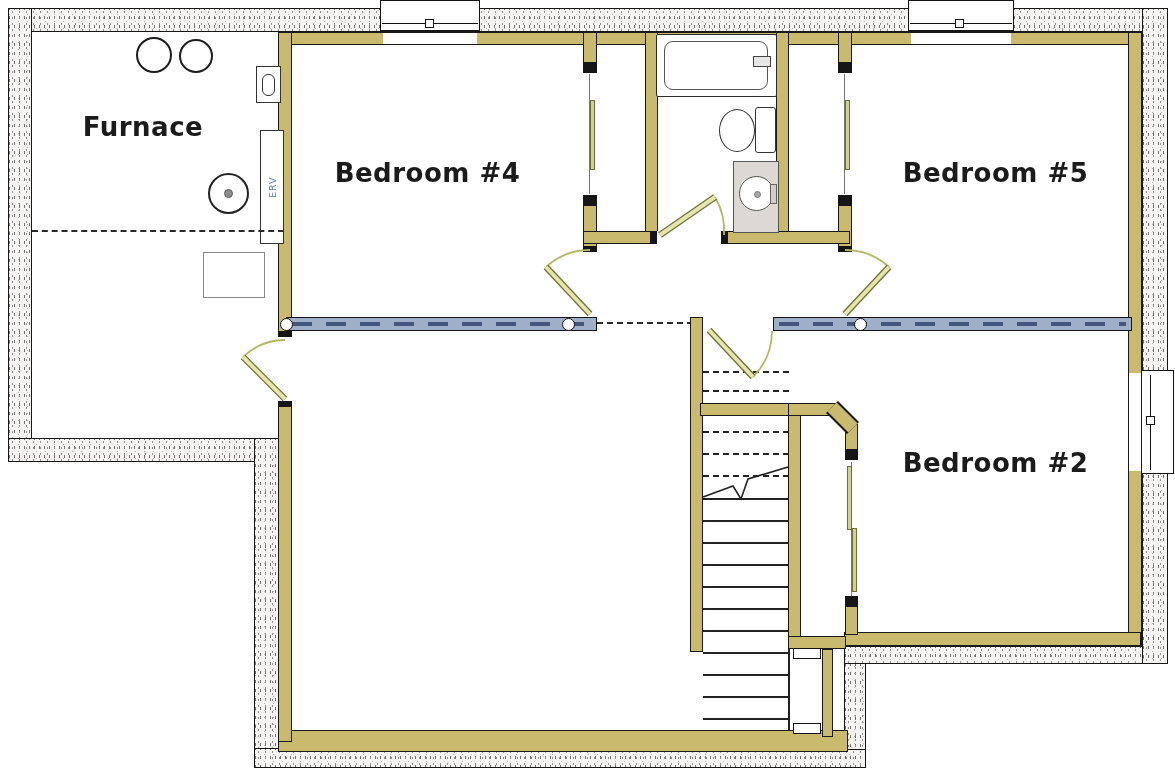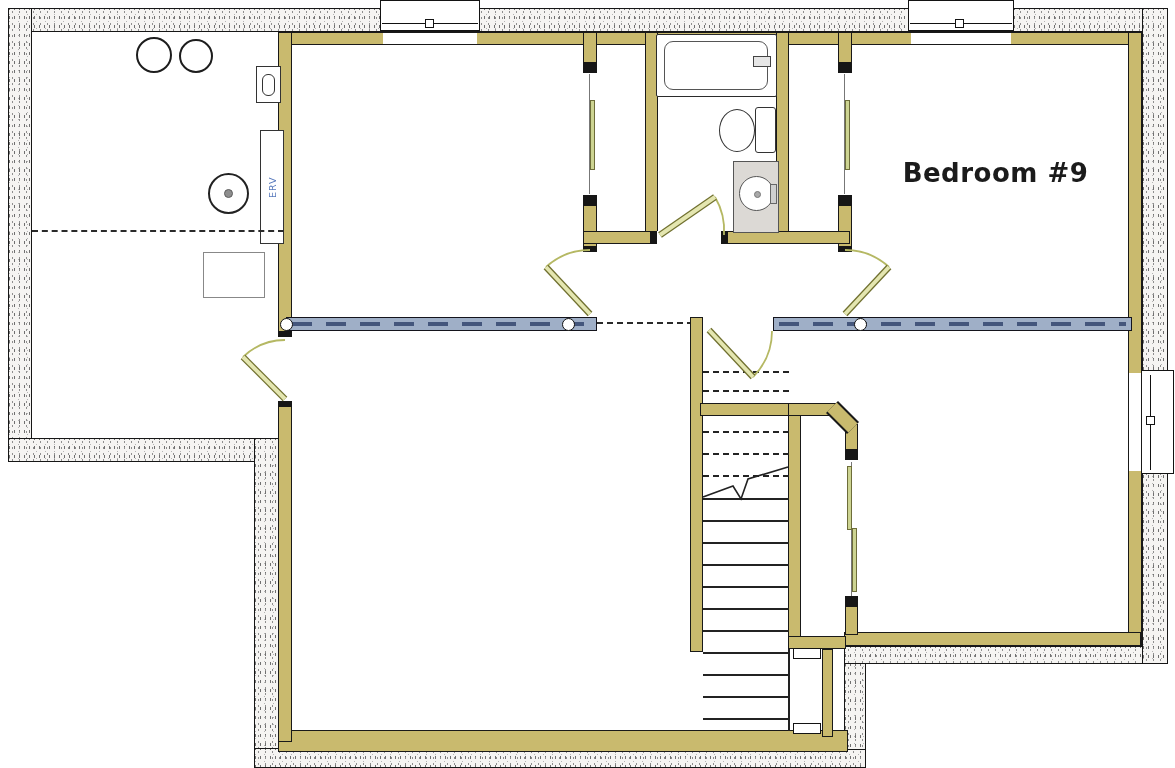--- a/index.html
+++ b/index.html
@@ -184,15 +184,18 @@
 
     <path d="M889,267 A65,65 0 0 0 845,250" fill="none" stroke="#B5B863" stroke-width="1.8"></path>
     <line x1="845" y1="314" x2="889" y2="267" stroke="#70702f" stroke-width="6.5"></line>
     <line x1="845" y1="314" x2="889" y2="267" stroke="#E4E6B0" stroke-width="4"></line>
 
     <path d="M753,377 A65,65 0 0 0 772,331" fill="none" stroke="#B5B863" stroke-width="1.8"></path>
     <line x1="709" y1="330" x2="753" y2="377" stroke="#70702f" stroke-width="6.5"></line>
     <line x1="709" y1="330" x2="753" y2="377" stroke="#E4E6B0" stroke-width="4"></line>
   </svg>
 
-  <div class="label" style="left:893px;top:158px;width:205px;">Bedroom #9</div>
+  <div class="label" style="left:58px;top:112px;width:170px;">Furnace</div>
+  <div class="label" style="left:325px;top:158px;width:205px;">Bedroom #4</div>
+  <div class="label" style="left:893px;top:158px;width:205px;">Bedroom #5</div>
+  <div class="label" style="left:893px;top:448px;width:205px;">Bedroom #2</div>
 
 </div>
 
 </body></html>

